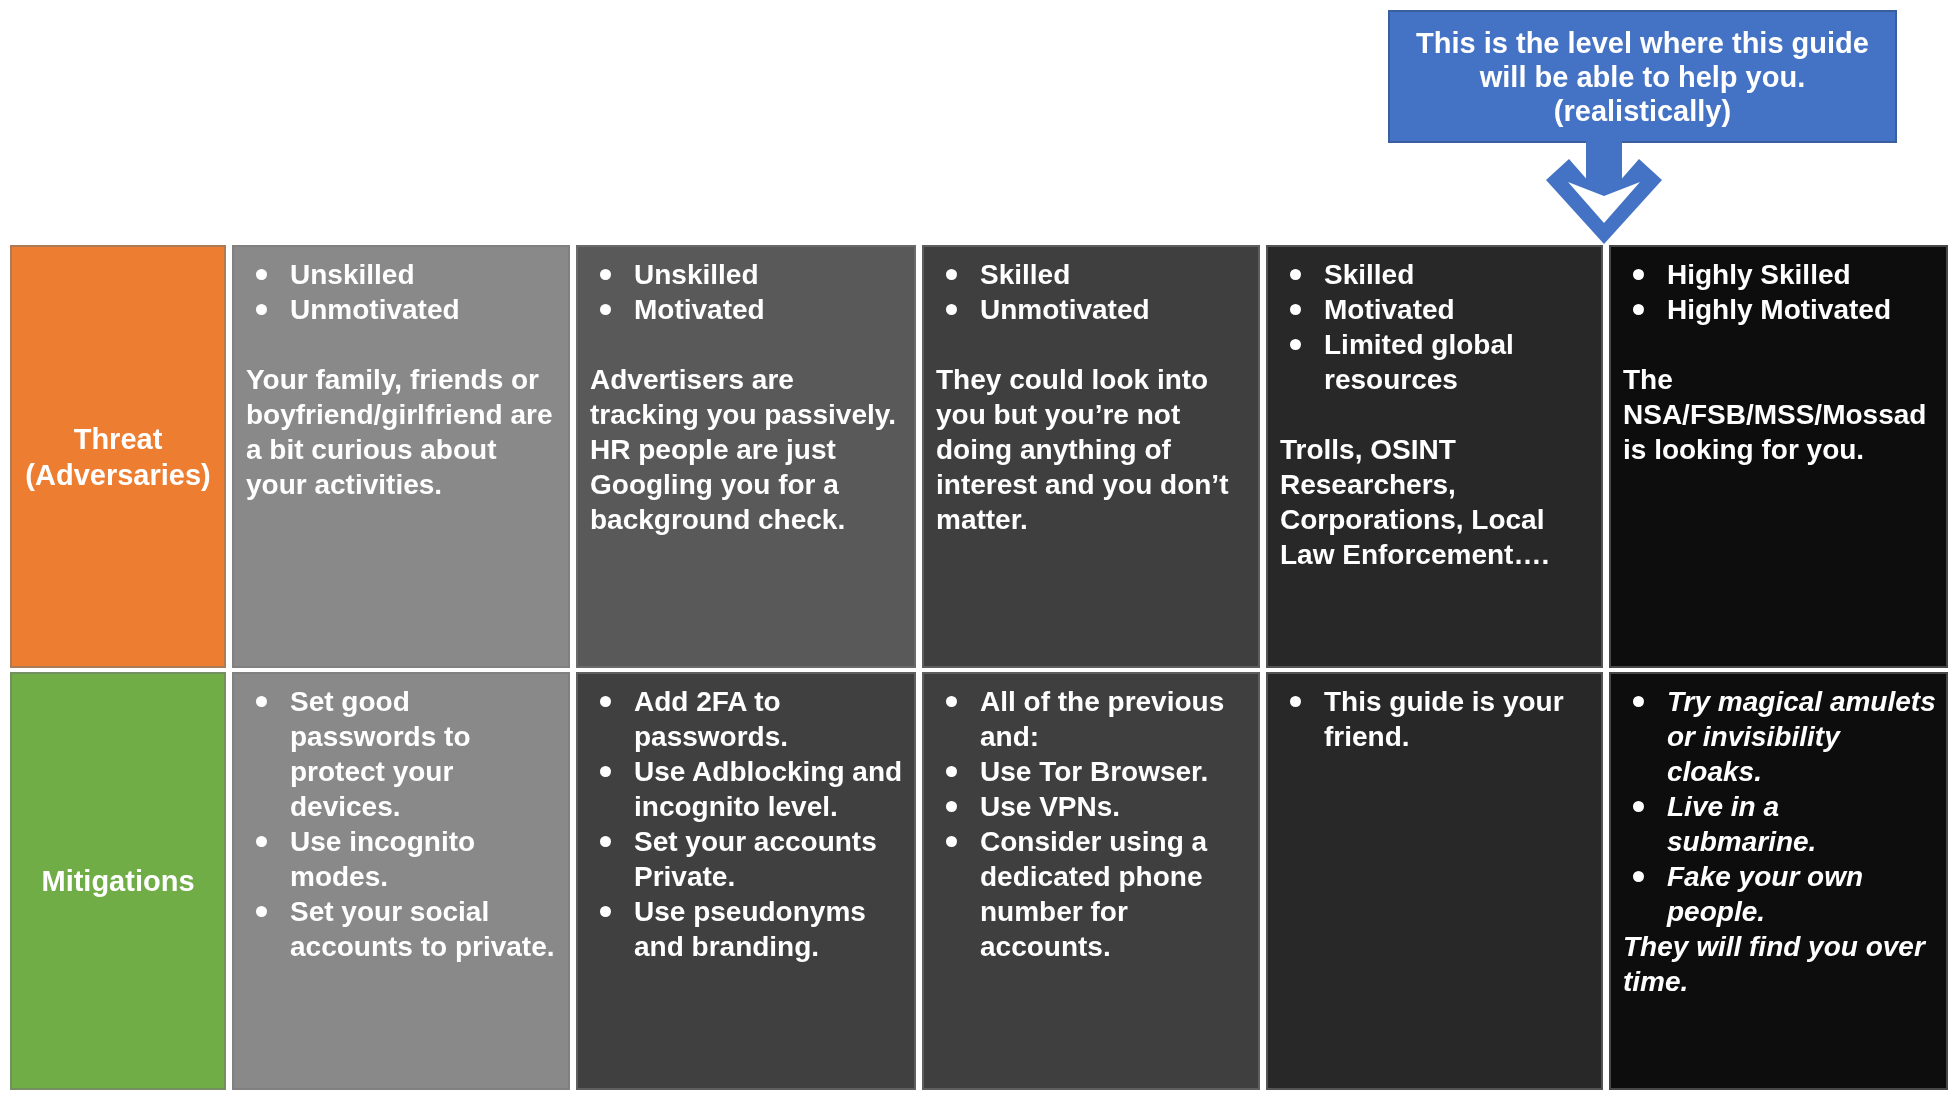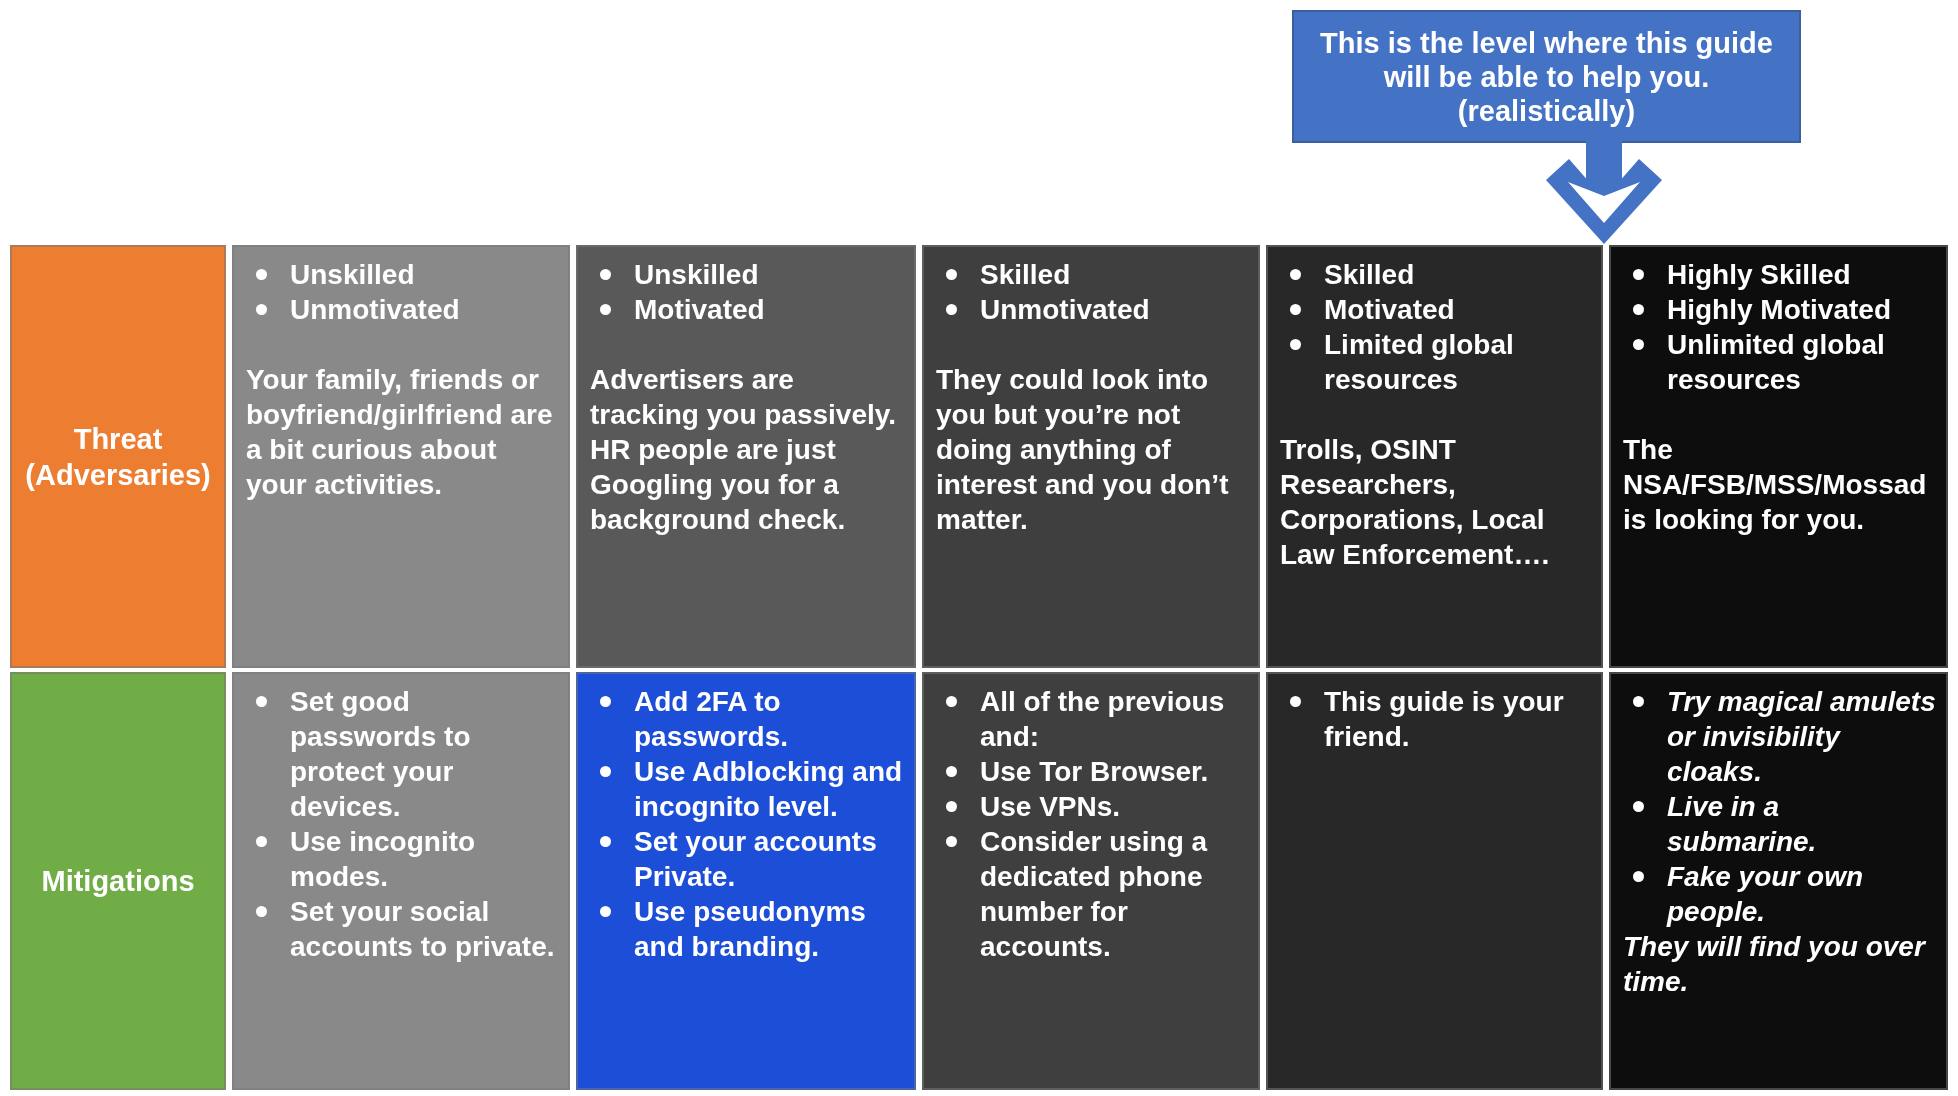--- a/index.html
+++ b/index.html
@@ -4,21 +4,21 @@
 <style>
   html,body{margin:0;padding:0;}
   body{
     width:1958px;height:1096px;position:relative;
     background:#ffffff;overflow:hidden;
     font-family:"Liberation Sans", sans-serif;
     font-weight:bold;
   }
   
   .callout{
-    position:absolute;left:1292px;top:10px;width:509px;height:133px;
+    position:absolute;left:1388px;top:10px;width:509px;height:133px;
     box-sizing:border-box;border:2px solid #3a5f9e;
     display:flex;flex-direction:column;justify-content:center;align-items:center;
     color:#ffffff;font-size:29px;line-height:34px;text-align:center;
   }
   .arrow-wrap{position:absolute;left:1538px;top:141px;width:132px;height:104px;}
   
   .tm-table{
     position:absolute;left:10px;top:245px;
     display:grid;
     grid-template-columns:216px 338px 340px 338px 337px 339px;
@@ -105,36 +105,35 @@
       <li>Motivated</li>
       <li>Limited global resources</li>
     </ul>
     <p class="para">Trolls, OSINT Researchers, Corporations, Local Law Enforcement….</p>
   </div>
 
   <div class="cell" style="background-color: rgb(13, 13, 13);">
     <ul>
       <li>Highly Skilled</li>
       <li>Highly Motivated</li>
-      <li>Unlimited global resources</li>
     </ul>
     <p class="para">The NSA/FSB/MSS/Mossad is looking for you.</p>
   </div>
 
   <div class="cell hdr" style="background-color: rgb(112, 173, 71);">Mitigations</div>
 
   <div class="cell" style="background-color: rgb(137, 137, 137);">
     <ul>
       <li>Set good passwords to protect your devices.</li>
       <li>Use incognito modes.</li>
       <li>Set your social accounts to private.</li>
     </ul>
   </div>
 
-  <div class="cell" style="background-color: #1d4ed8;">
+  <div class="cell" style="background-color: #404040;">
     <ul>
       <li>Add 2FA to passwords.</li>
       <li>Use Adblocking and incognito level.</li>
       <li>Set your accounts Private.</li>
       <li>Use pseudonyms and branding.</li>
     </ul>
   </div>
 
   <div class="cell" style="background-color: rgb(63, 63, 63);">
     <ul>

